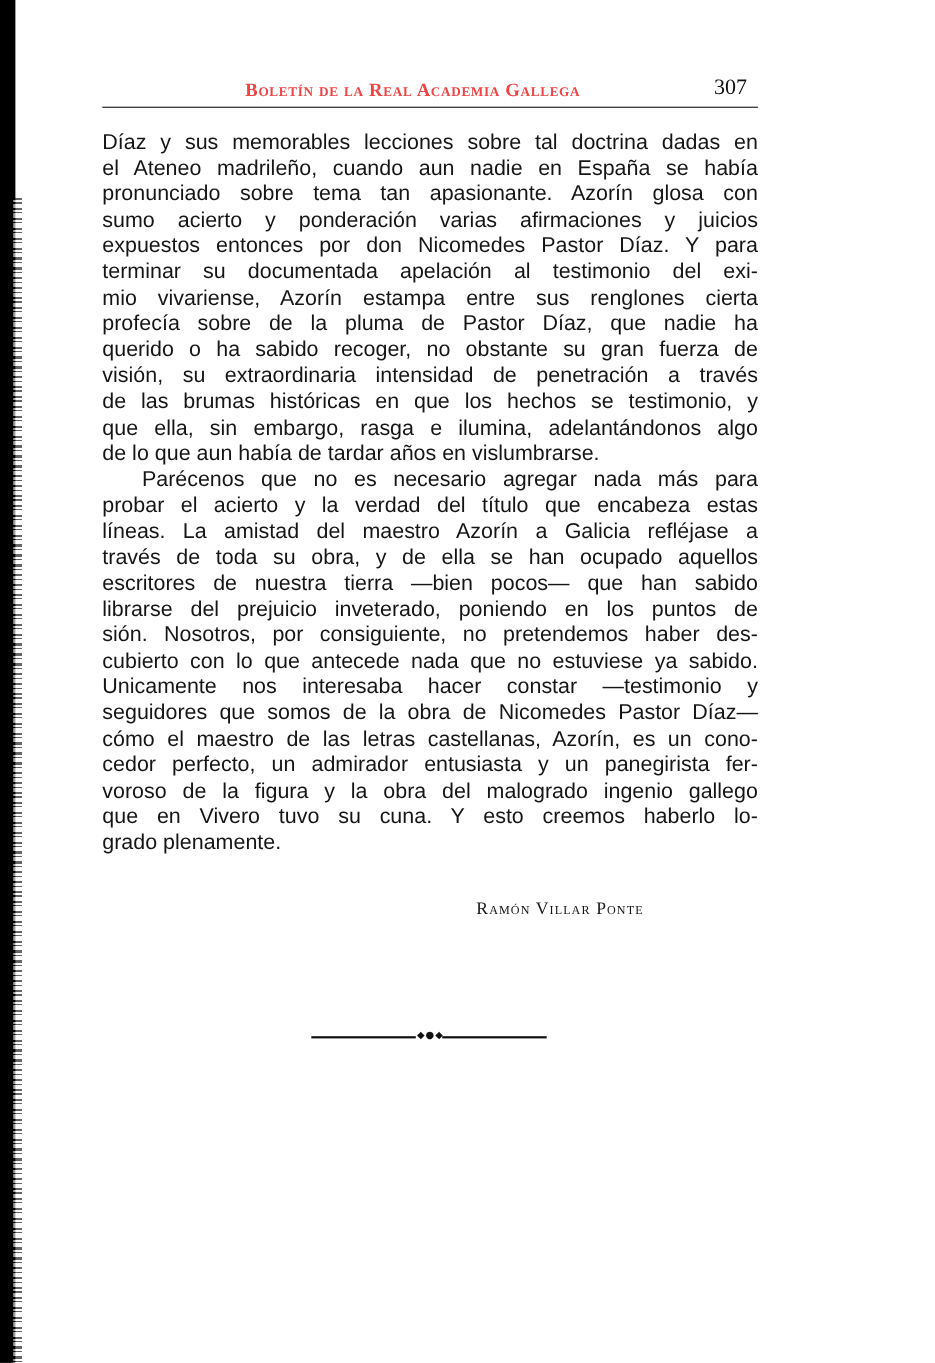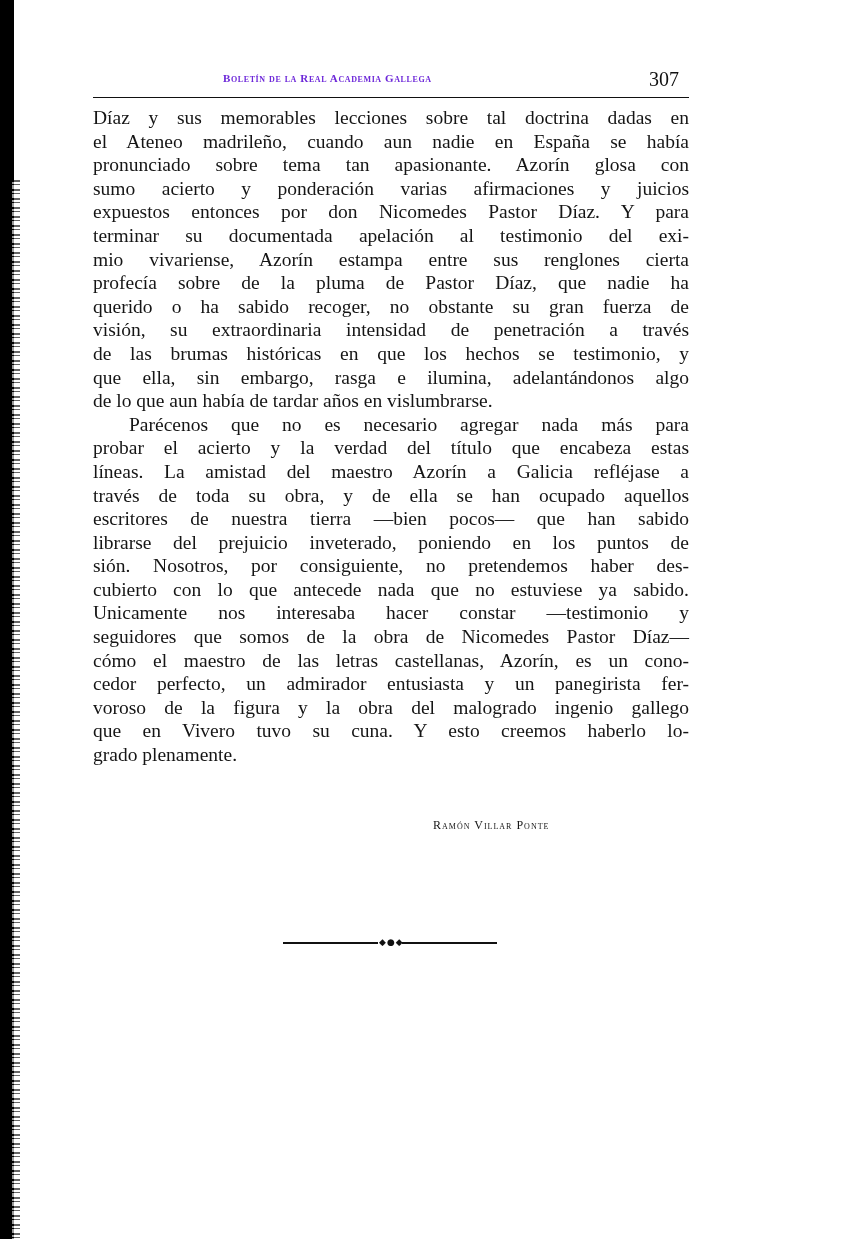--- a/index.html
+++ b/index.html
@@ -42,23 +42,23 @@
       position: relative;
       height: 32px;
     }
     .running-title {
       position: absolute;
       left: 130px;
       top: 6px;
       font-family: "Liberation Serif", serif;
       font-variant: small-caps;
       font-weight: bold;
-      font-size: 11px;
+      font-size: 17px;
       letter-spacing: 0.6px;
-      color: #6d28d9;
+      color: #ef4444;
       white-space: nowrap;
     }
     .page-number {
       position: absolute;
       right: 10px;
       top: 2px;
       font-family: "Liberation Serif", serif;
       font-size: 20px;
       color: #111;
     }
@@ -66,23 +66,23 @@
       position: absolute;
       left: 0;
       top: 31px;
       width: 596px;
       height: 1px;
       background: #111;
     }
     .body-text {
       position: absolute;
       left: 0;
-      top: 40px;
+      top: 52px;
       width: 596px;
-      font-family: Liberation Serif, serif;
+      font-family: Liberation Sans, sans-serif;
       font-size: 19.5px;
       line-height: 23.6px;
       text-align: justify;
       color: #151515;
     }
     .line {
       display: block;
       white-space: nowrap;
       text-align: justify;
       text-align-last: justify;
@@ -93,21 +93,21 @@
     }
     .line.indent {
       padding-left: 36px;
     }
     .signature {
       position: absolute;
       left: 340px;
       top: 752px;
       font-family: "Liberation Serif", serif;
       font-variant: small-caps;
-      font-size: 12px;
+      font-size: 16px;
       letter-spacing: 1px;
       color: #151515;
       white-space: nowrap;
     }
     .ornament {
       position: absolute;
       left: 190px;
       top: 873px;
       width: 214px;
       height: 8px;

